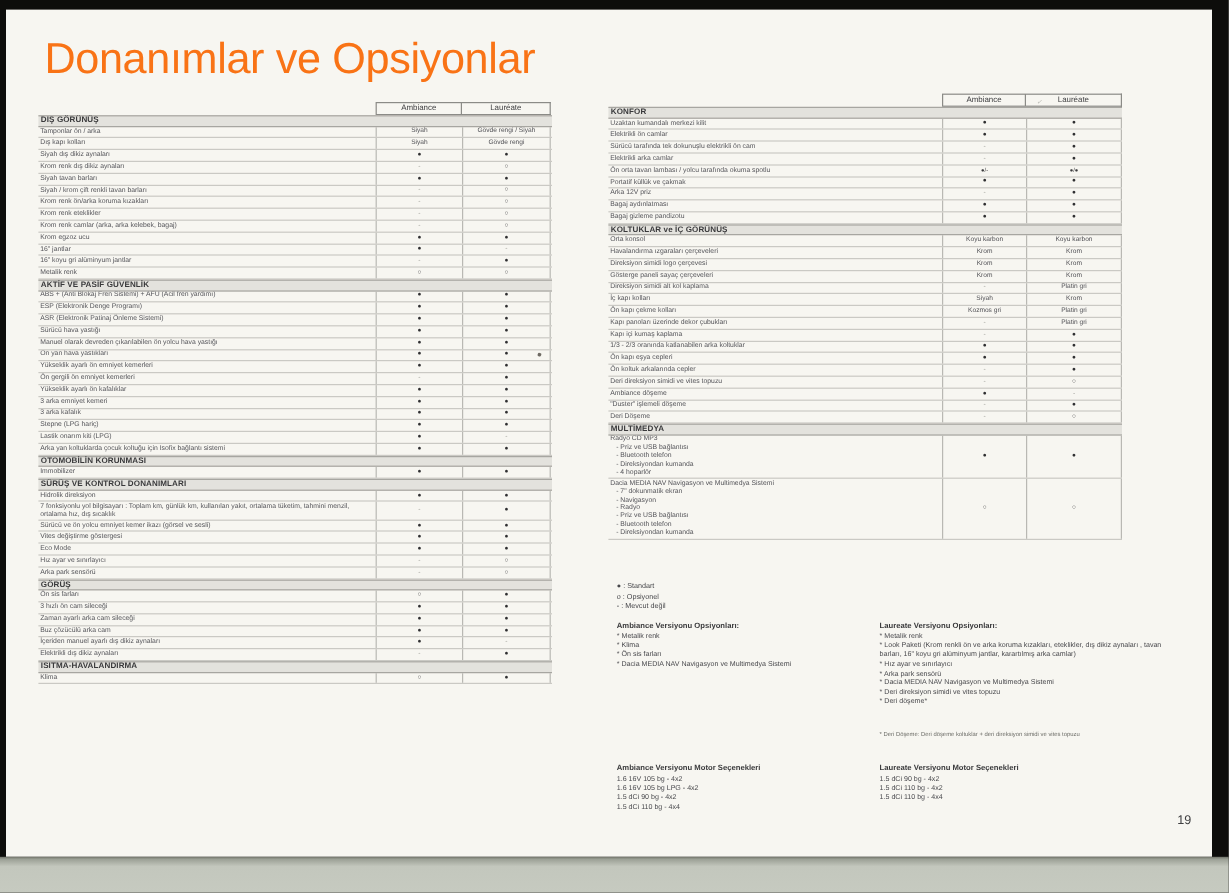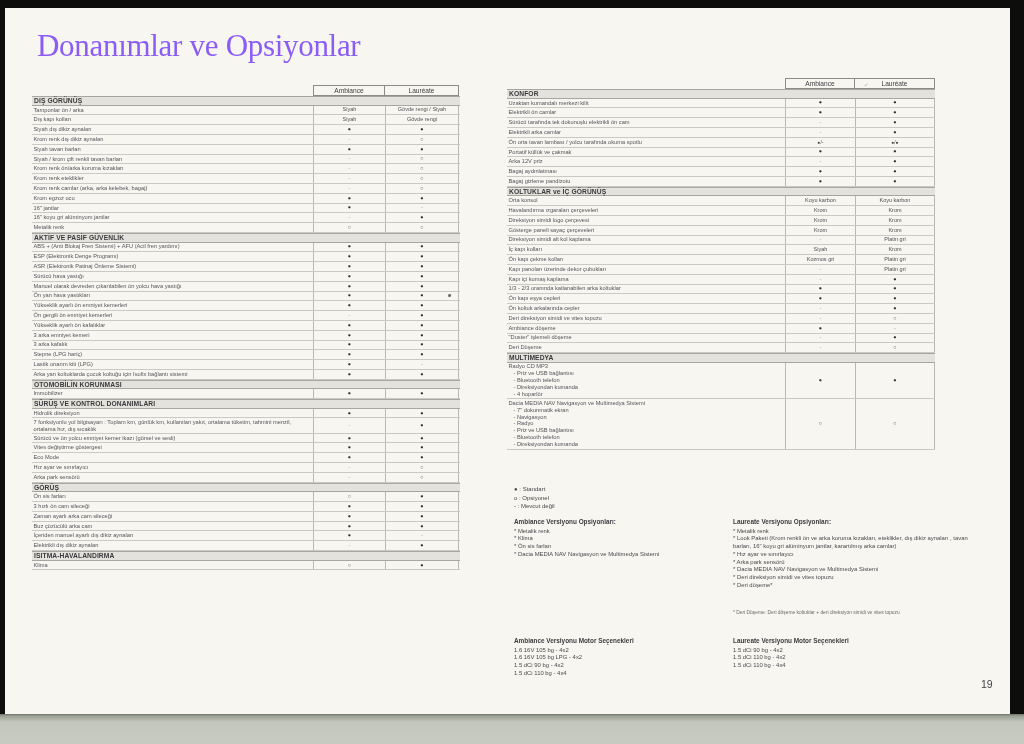--- a/index.html
+++ b/index.html
@@ -13,21 +13,21 @@
   .scan-page {
     position:absolute; left:5px; top:8px; width:1005px; height:706px;
     background:#f7f6f1;
   }
   .scanner-bed {
     position:absolute; left:0; top:714px; width:1024px; height:30px;
     background:linear-gradient(#6f7268 0, #9ba095 2px, #c3c7bd 8px, #c6cac0 100%);
   }
   .page-title {
     position:absolute; left:37px; top:28px;
-    font-size:31px; font-weight:500; color:#8b5cf6; letter-spacing:-0.3px;font-family:Liberation Serif, serif;
+    font-size:36px; font-weight:500; color:#f97316; letter-spacing:-0.3px;
   }
   .page-num {
     position:absolute; left:981px; top:678px;
     font-size:10.5px; color:#3f3f41;
   }
   
   .tblcol { position:absolute; }
   #table-0 { left:32px;  top:85px; width:428px; --lw:281px; --v1:72px; --v2:74px; }
   #table-1 { left:507px; top:78px; width:428px; --lw:278px; --v1:70px; --v2:80px; }
   .thead { display:flex; height:11px; align-items:stretch; }

